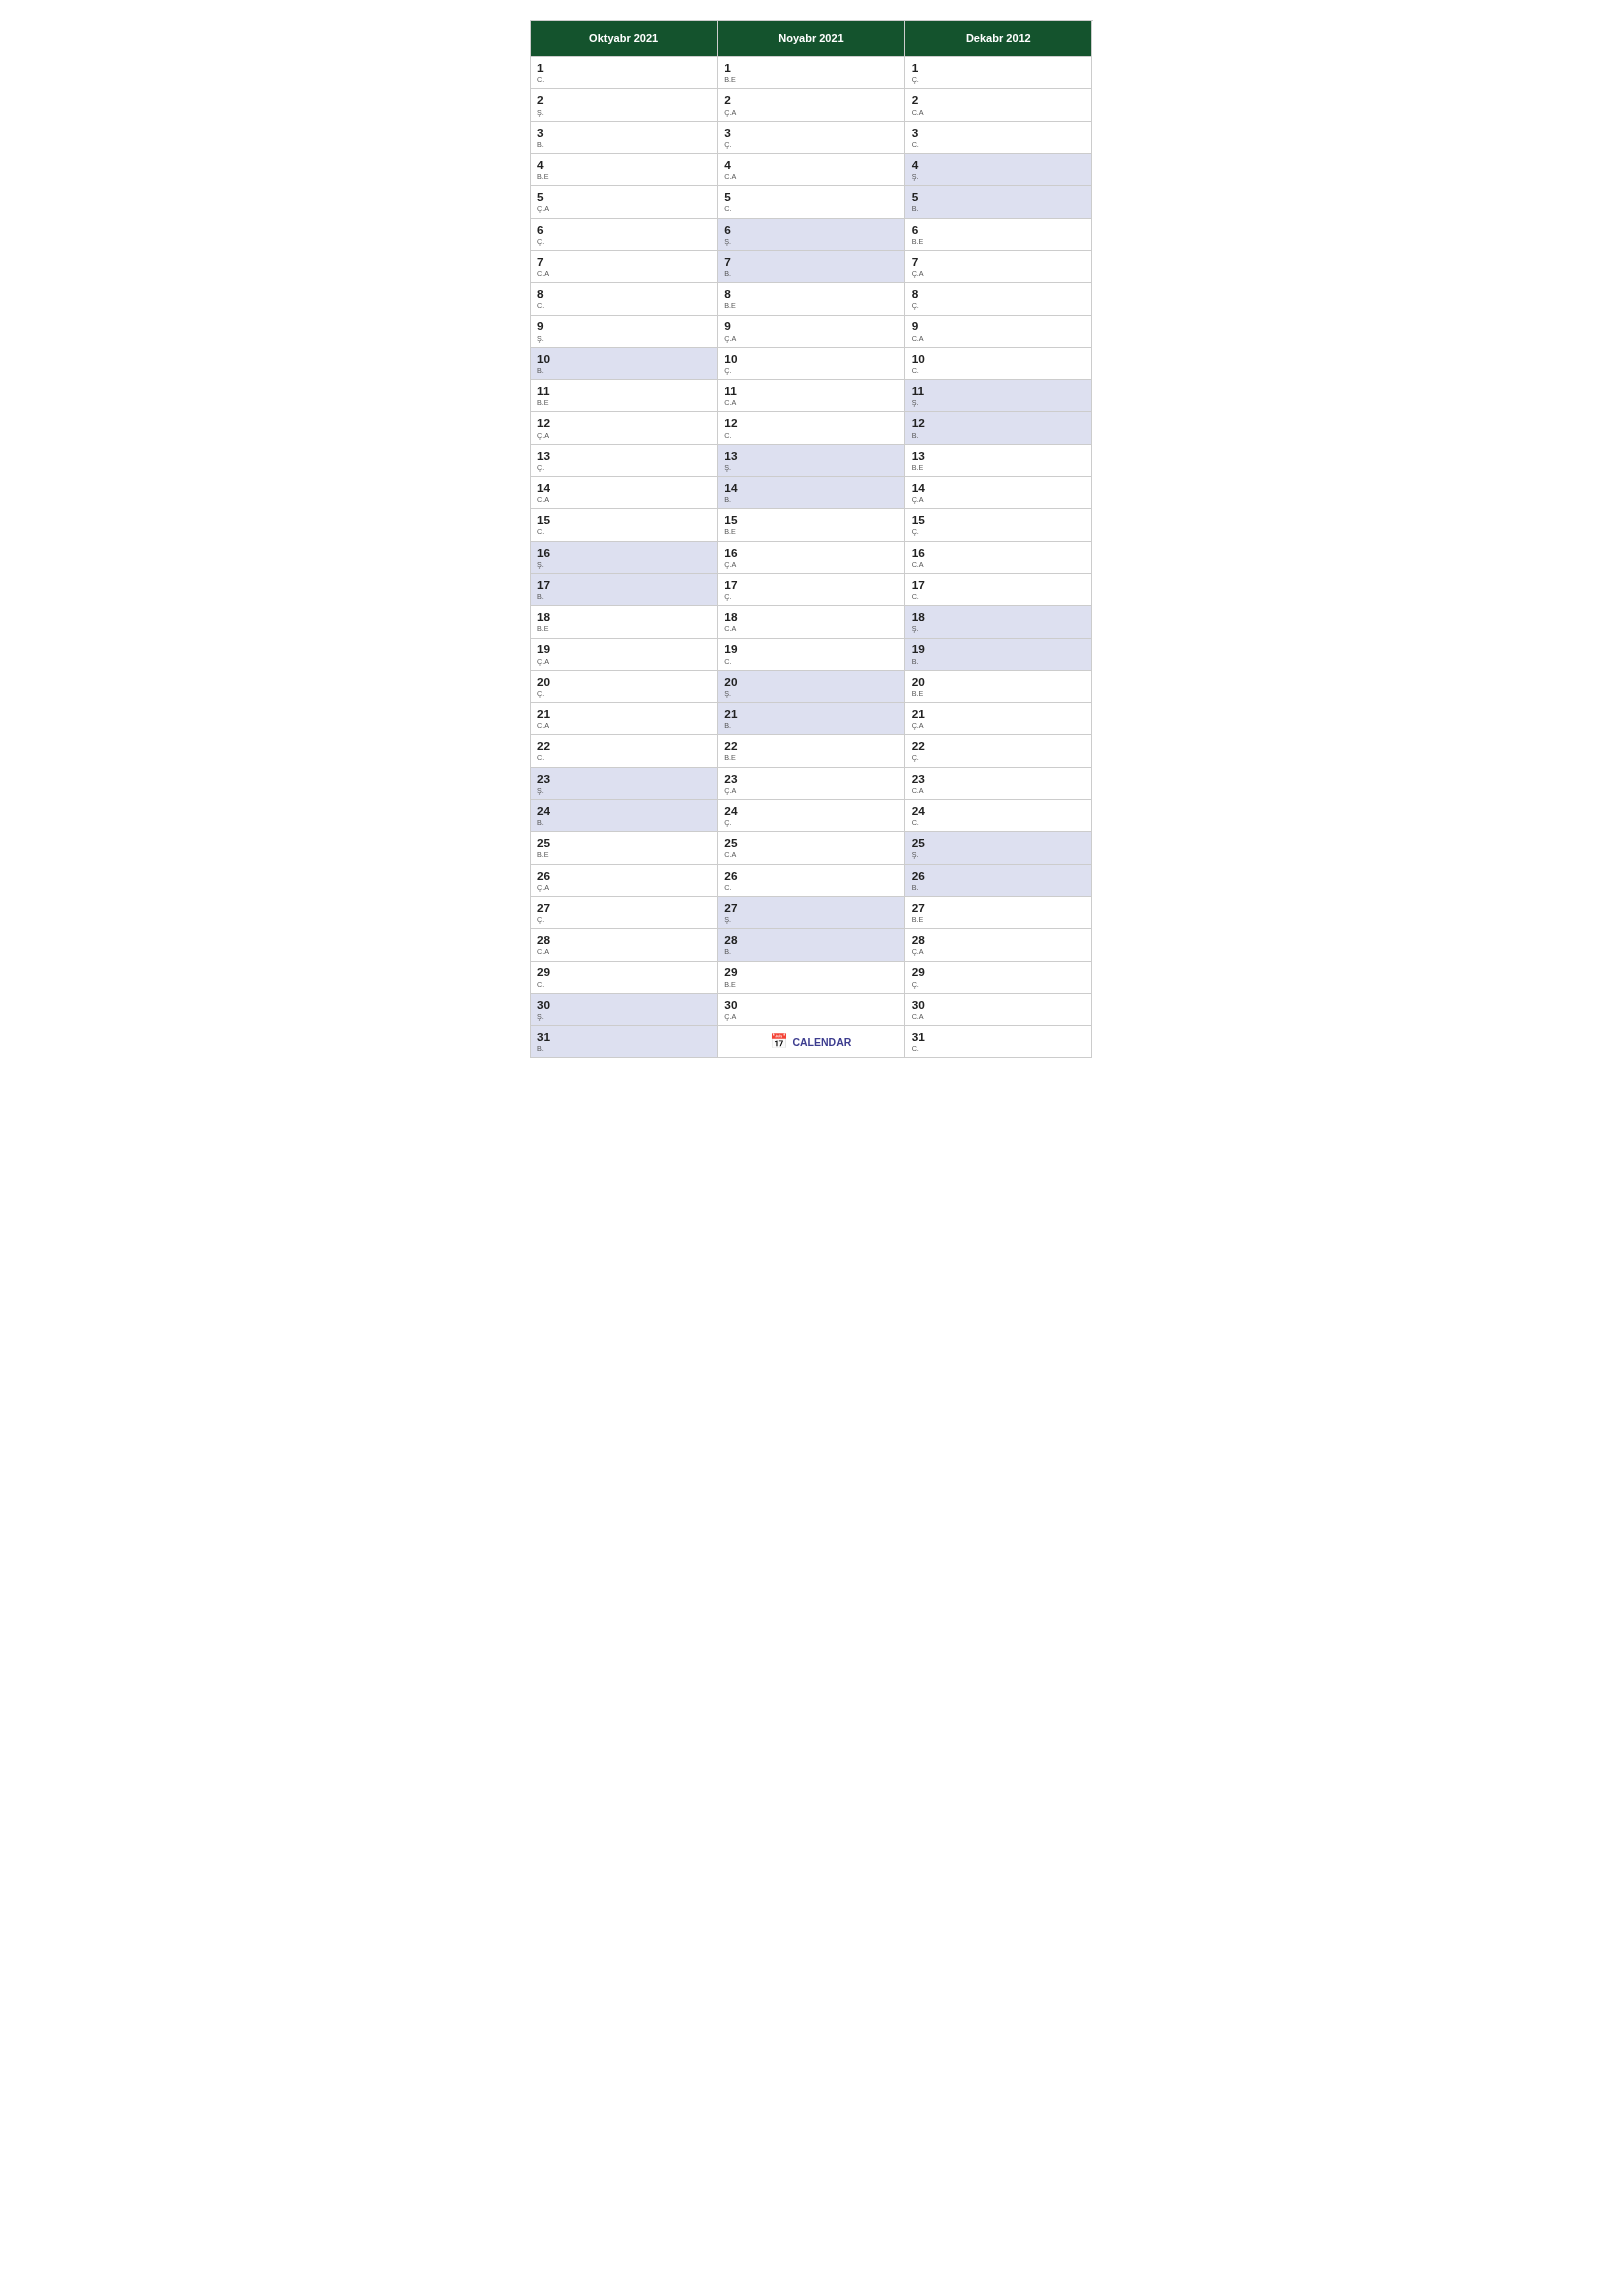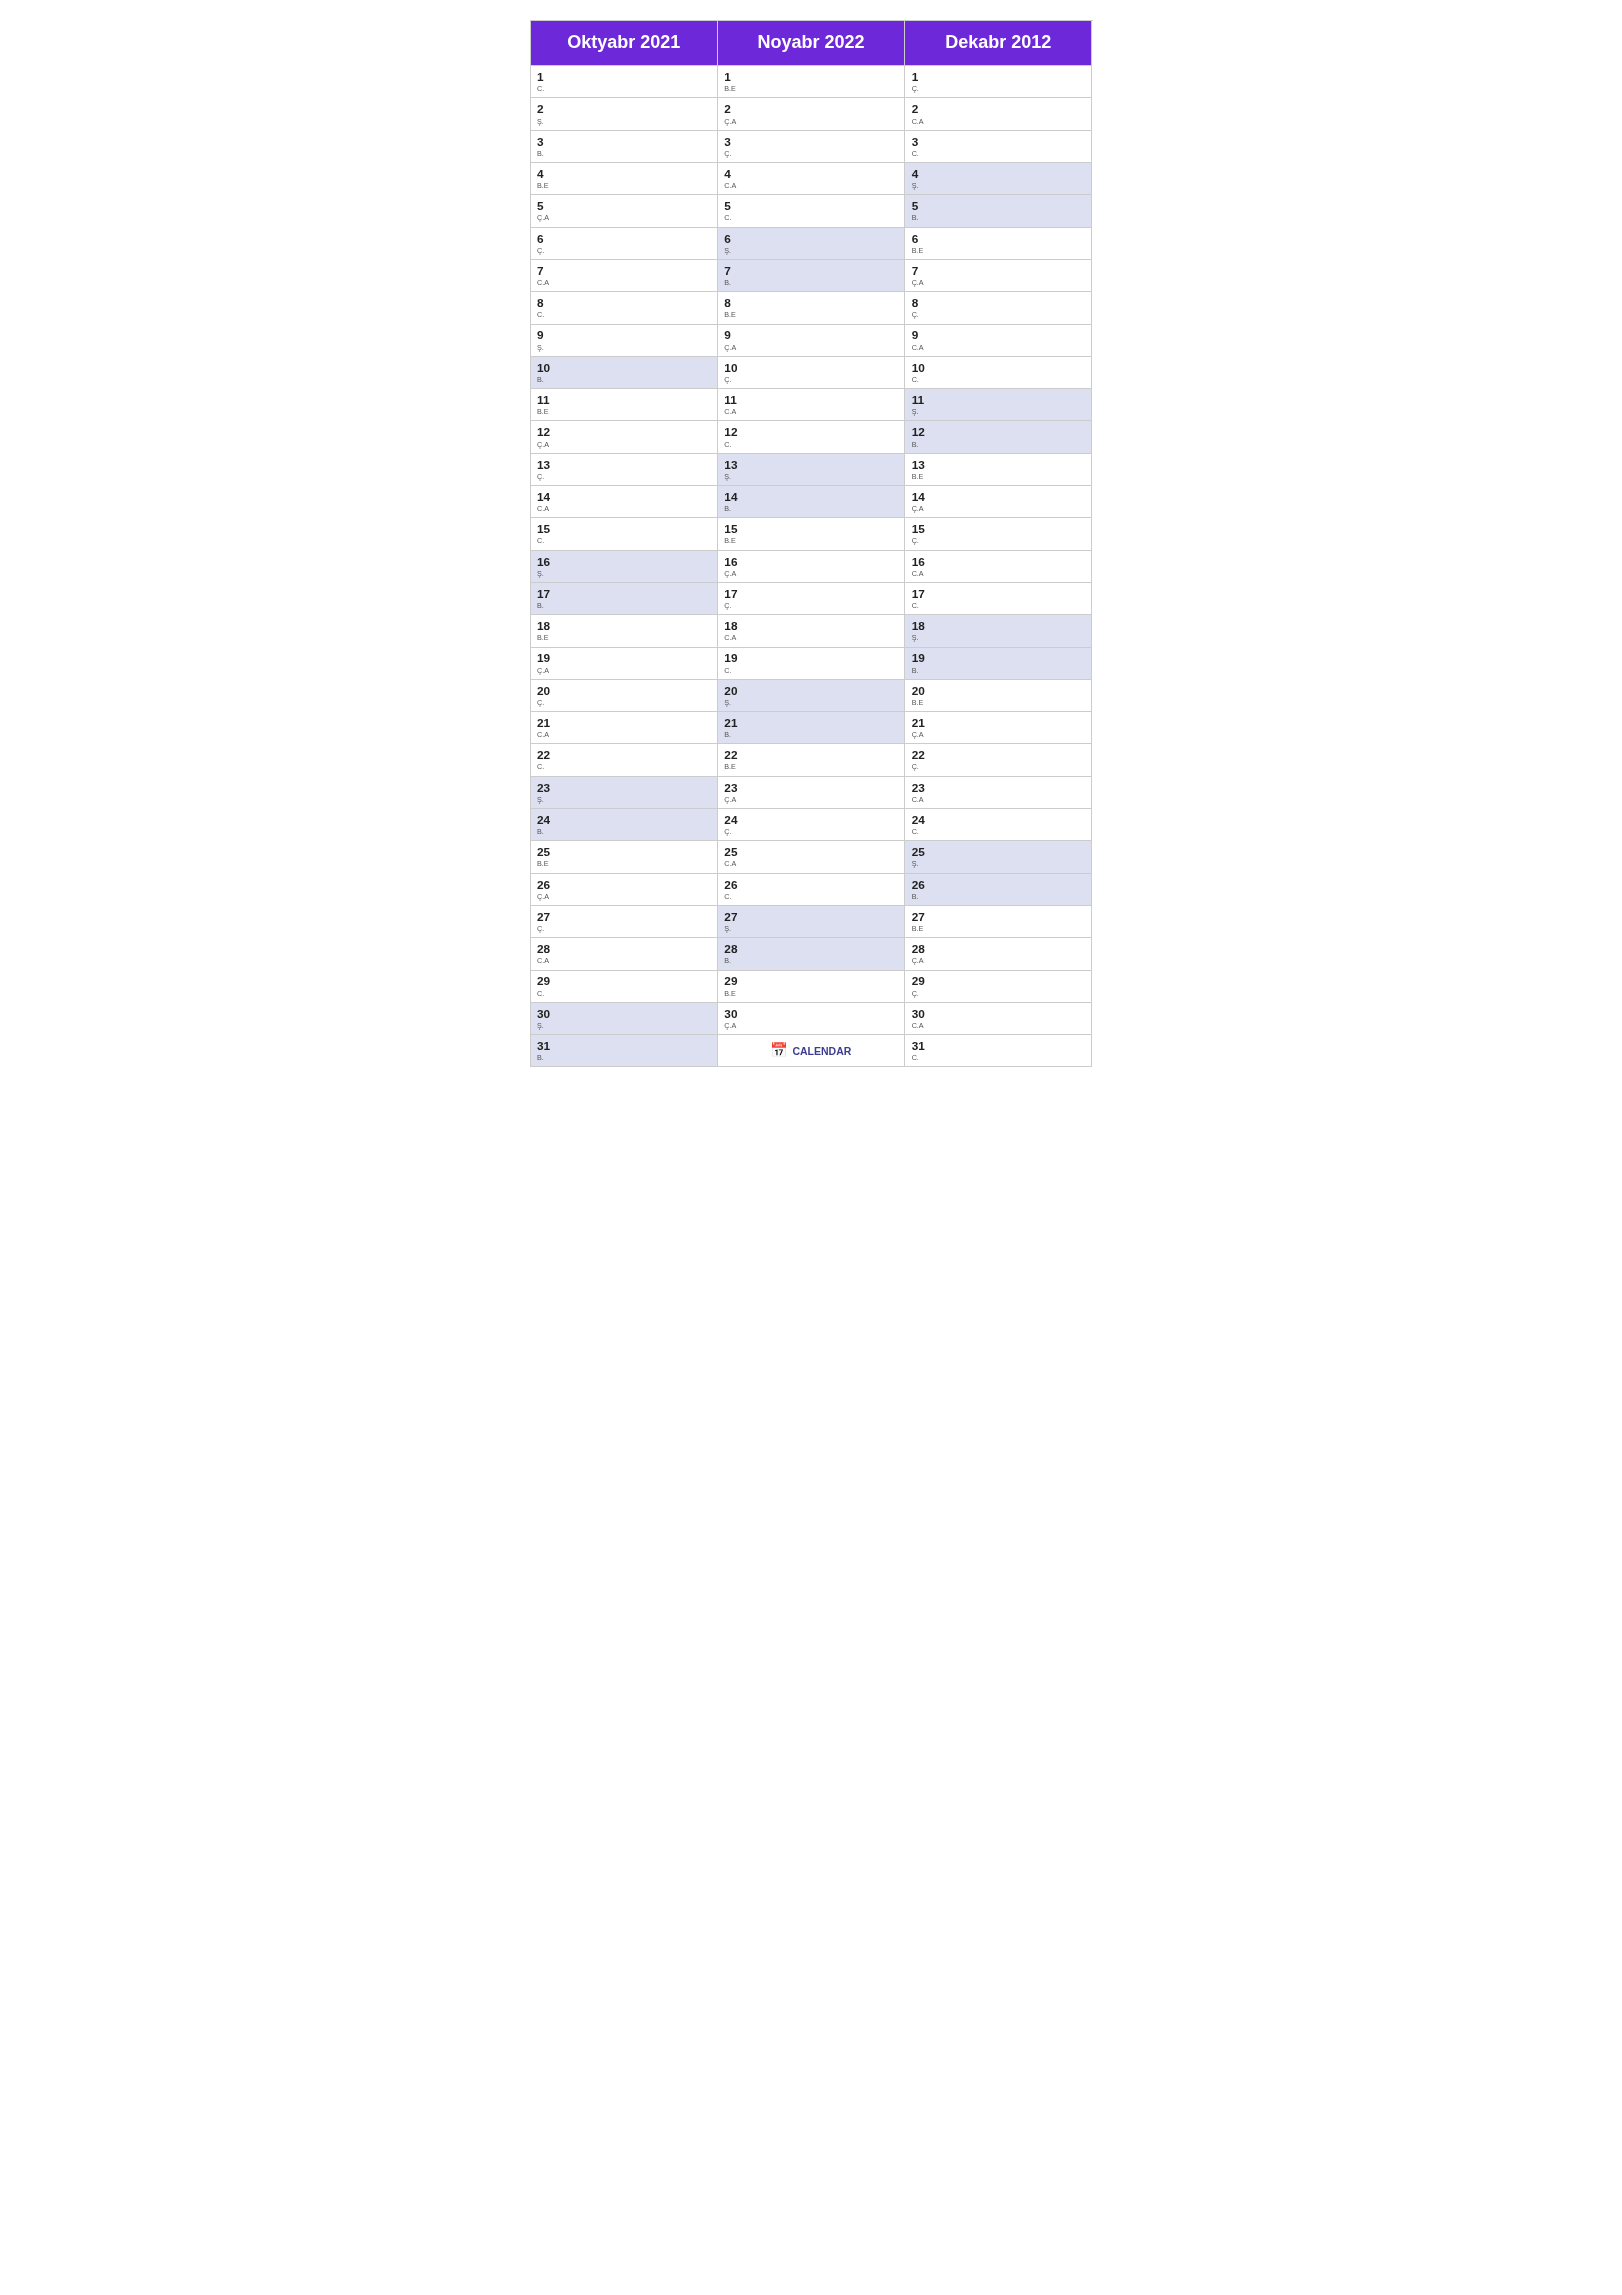--- a/index.html
+++ b/index.html
@@ -11,25 +11,25 @@
       padding: 19.6px 13px;
     }
     .calendar-grid {
       display: grid;
       grid-template-columns: 1fr 1fr 1fr;
       border: 0.7px solid #ccc;
       border-bottom: none;
       border-right: none;
     }
     .month-header {
-      background: #6d28d9;
+      background: #14532d;
       color: #fff;
       text-align: center;
       padding: 11.8px 6.5px;
-      font-size: 18px;
+      font-size: 11px;
       font-weight: bold;
       border-right: 0.7px solid #ccc;
       border-bottom: 0.7px solid #ccc;
     }
     .day-row {
       display: grid;
       grid-template-columns: 1fr 1fr 1fr;
       border-bottom: 0.7px solid #ccc;
       grid-column: 1 / -1;
     }
@@ -76,21 +76,21 @@
       font-size: 14.4px;
       font-weight: bold;
     }
   </style>
 </head>
 <body>
 
 <div class="calendar-grid" id="calendar-container">
 
   <div class="month-header">Oktyabr 2021</div>
-  <div class="month-header">Noyabr 2022</div>
+  <div class="month-header">Noyabr 2021</div>
   <div class="month-header">Dekabr 2012</div>
 <div class="day-row">
       <div class="day-cell">
         <span class="day-number">1</span>
         <span class="day-label">C.</span>
       </div>
       <div class="day-cell">
         <span class="day-number">1</span>
         <span class="day-label">B.E</span>
       </div>

